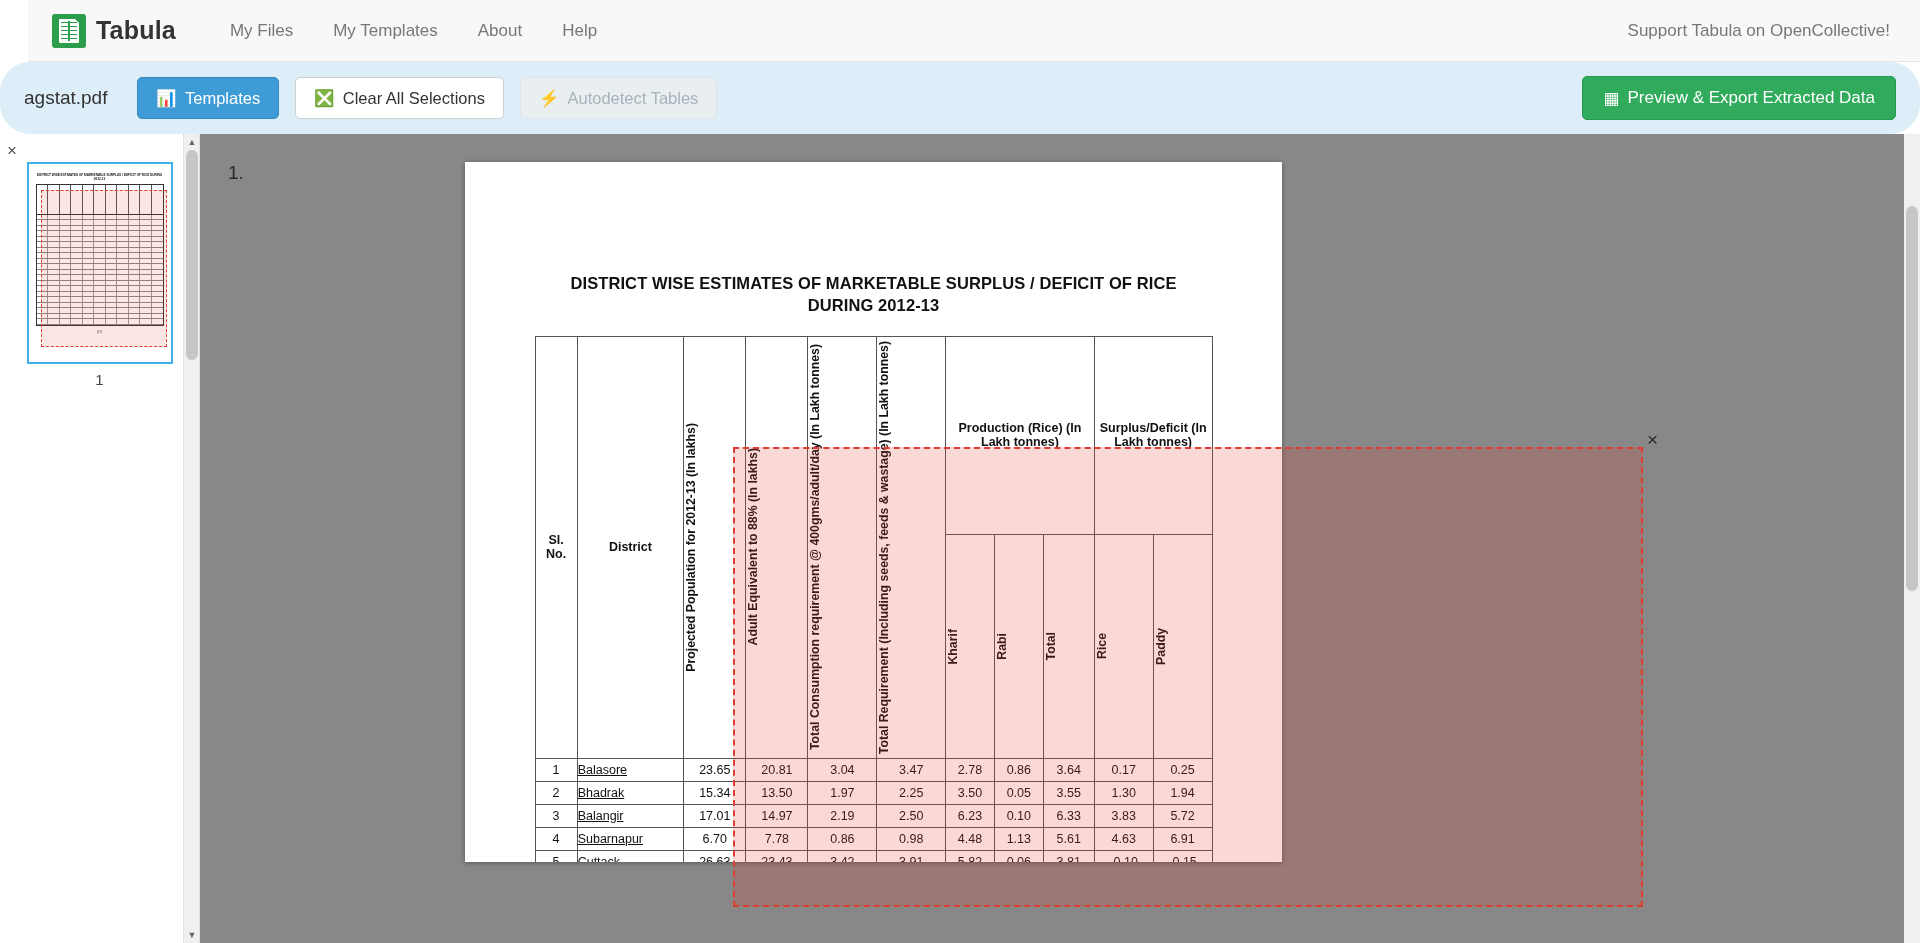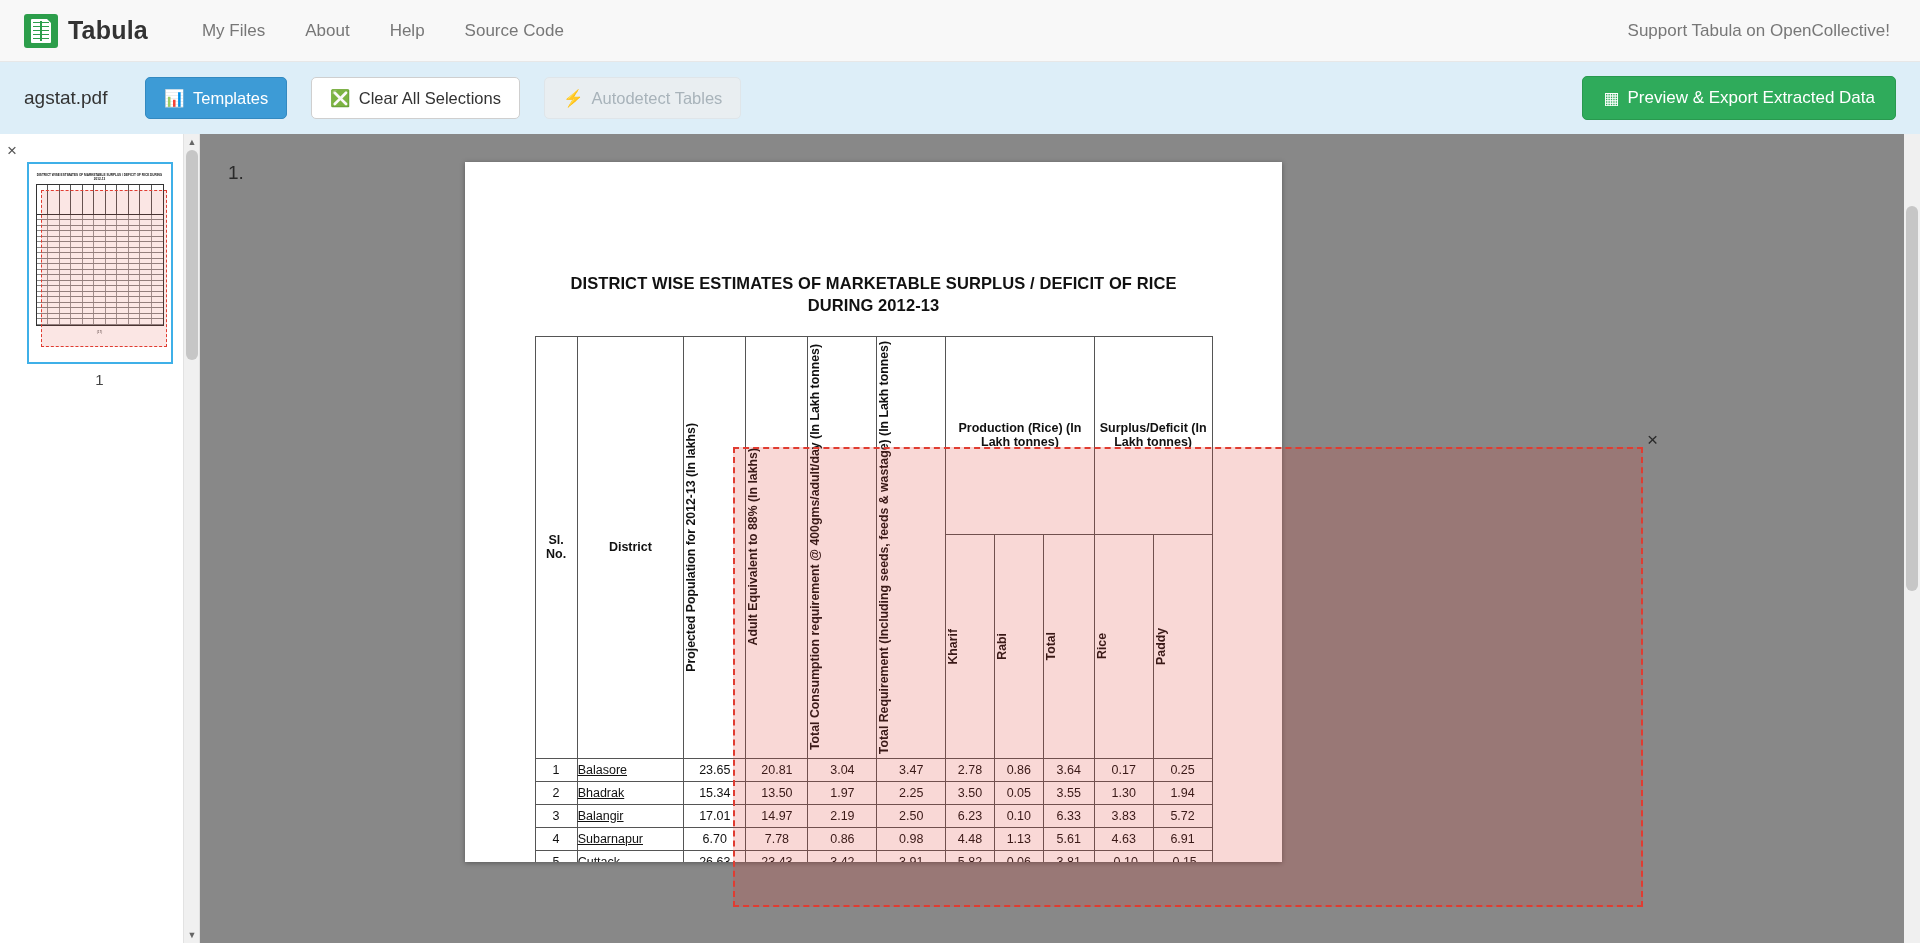--- a/index.html
+++ b/index.html
@@ -13,20 +13,21 @@
 
   
   .navbar {
     height: 62px;
     background: #f8f8f8;
     border-bottom: 1px solid #e7e7e7;
     display: flex;
     align-items: center;
     padding: 0 24px;
     position: relative;
+    margin-left: 28px;
   }
   .brand {
     display: flex;
     align-items: center;
     gap: 10px;
     margin-right: 34px;
   }
   .brand-logo {
     width: 34px; height: 34px;
     background: #2c9e4b;
@@ -83,21 +84,22 @@
     padding-right: 6px;
   }
 
   
   .toolbar {
     height: 72px;
     background: #ddeef8;
     display: flex;
     align-items: center;
     padding: 8px 24px;
-    gap: 24px;
+    gap: 16px;
+    border-radius: 30px;
   }
   .filename {
     font-size: 19px;
     color: #333;
     margin-right: 14px;
   }
   .btn {
     display: inline-flex;
     align-items: center;
     gap: 8px;
@@ -347,23 +349,23 @@
 <div class="navbar">
   <div class="brand">
     <div class="brand-logo">
       <div class="sheet"></div>
       <div class="corner"></div>
     </div>
     <div class="brand-name">Tabula</div>
   </div>
   <div class="nav-links">
     <a class="nav-link">My Files</a>
+    <a class="nav-link">My Templates</a>
     <a class="nav-link">About</a>
     <a class="nav-link">Help</a>
-    <a class="nav-link">Source Code</a>
   </div>
   <div class="nav-right">Support Tabula on OpenCollective!</div>
 </div>
 
 <div class="toolbar">
   <div class="filename">agstat.pdf</div>
 
   <button class="btn btn-primary">
     <span class="ico">📊</span>
     <span>Templates</span>

